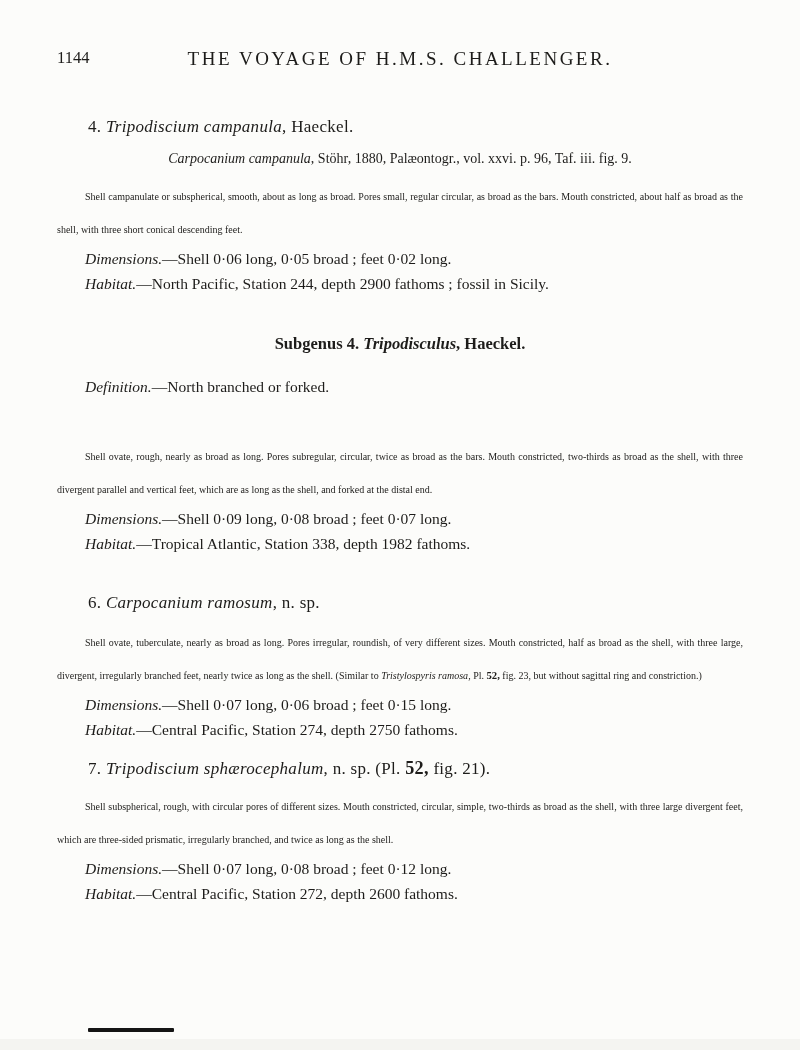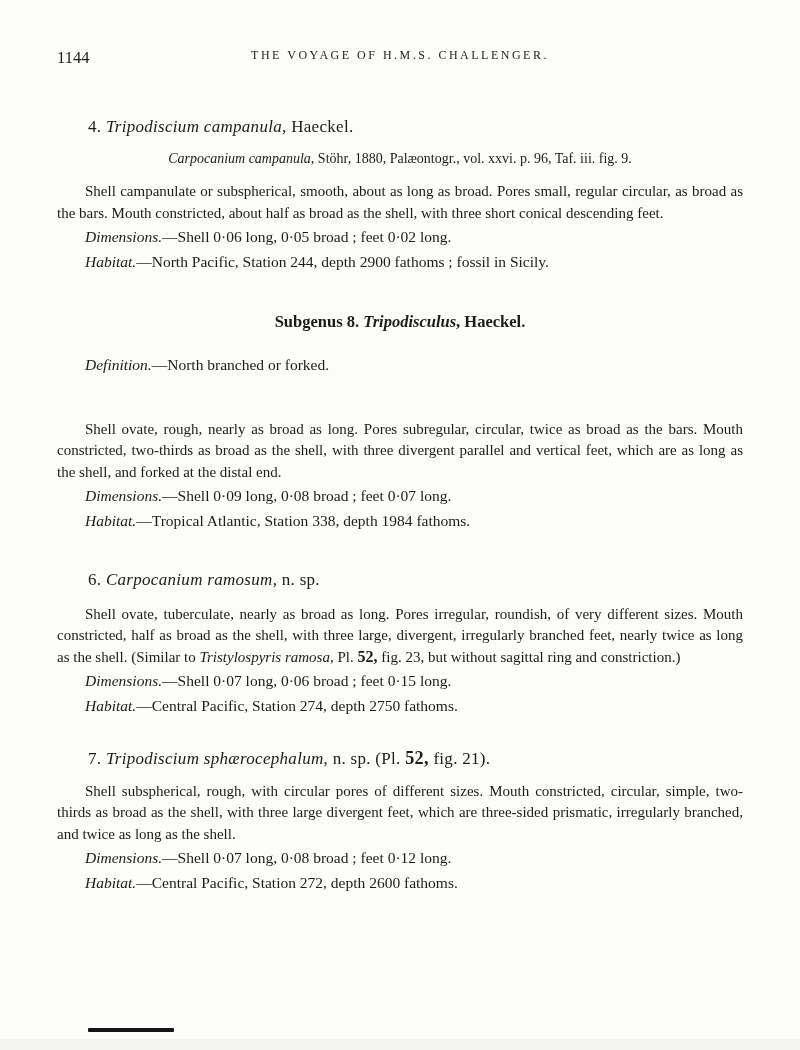--- a/index.html
+++ b/index.html
@@ -9,45 +9,45 @@
     background:#fcfcfa;
     color:#1d1c1a;
     font-family:"Liberation Serif", "DejaVu Serif", serif;
     padding:48px 57px 0 57px;
     position:relative;
     overflow:hidden;
     margin:0 auto;
   }
   .header { position:relative; height:22px; }
   .pagenum { position:absolute; left:0; top:0; font-size:16.5px; }
-  .running-title { text-align:center; font-size:12px; letter-spacing:2.5px; }
+  .running-title { text-align:center; font-size:19px; letter-spacing:2.5px; }
 
   .sec-heading { font-size:17px; font-weight:400; margin-left:31px; letter-spacing:0.3px; }
   .italic { font-style:italic; }
   .bold-num { font-weight:700; font-size:1.07em; }
 
   .citation { text-align:center; font-size:14px; margin-top:14px; }
 
   .para {
-    font-size:15px; line-height:21px;
+    font-size:10px; line-height:32px;
     text-align:justify; text-indent:28px;
     margin-top:14px;
   }
   .detail {
     font-size:15.5px; line-height:25px;
     text-indent:28px;
   }
 
   .subgenus-heading { text-align:center; font-size:16.5px; margin-top:38px; }
   .definition { font-size:15.5px; line-height:25px; text-indent:28px; margin-top:20px; }
 
   .mt-s4 { margin-top:46px; }
   .mt-s5 { margin-top:42px; }
   .mt-s6 { margin-top:36px; }
-  .mt-s7 { margin-top:30px; }
+  .mt-s7 { margin-top:16px; }
   .mt-body-tight { margin-top:12px; }
 
   .scan-mark {
     position:absolute; left:88px; bottom:7px;
     width:86px; height:4px; background:#151515; border-radius:1px;
   }
 </style>
 </head>
 <body>
 
@@ -59,27 +59,27 @@
   </div>
 
   <section class="mt-s4">
     <h3 class="sec-heading"><span>4. </span><span class="italic">Tripodiscium campanula</span><span>, Haeckel.</span><span class="bold-num"></span><span></span></h3>
     <p class="citation"><span class="italic">Carpocanium campanula</span><span>, Stöhr, 1880, Palæontogr., vol. xxvi. p. 96, Taf. iii. fig. 9.</span></p>
     <p class="para"><span>Shell campanulate or subspherical, smooth, about as long as broad.  Pores small, regular circular, as broad as the bars.  Mouth constricted, about half as broad as the shell, with three short conical descending feet.</span><span class="italic"></span><span></span><span class="bold-num"></span><span></span></p>
     <p class="detail"><span class="italic">Dimensions.</span><span>—Shell 0·06 long, 0·05 broad ; feet 0·02 long.</span></p>
     <p class="detail"><span class="italic">Habitat.</span><span>—North Pacific, Station 244, depth 2900 fathoms ; fossil in Sicily.</span></p>
   </section>
 
-  <h3 class="subgenus-heading"><span>Subgenus 8. </span><span class="italic">Tripodisculus</span><span>, Haeckel.</span></h3>
+  <h3 class="subgenus-heading"><span>Subgenus 4. </span><span class="italic">Tripodisculus</span><span>, Haeckel.</span></h3>
   <p class="definition"><span class="italic">Definition.</span><span>—North branched or forked.</span></p>
 
   <section class="mt-s5">
     <p class="para"><span>Shell ovate, rough, nearly as broad as long.  Pores subregular, circular, twice as broad as the bars.  Mouth constricted, two-thirds as broad as the shell, with three divergent parallel and vertical feet, which are as long as the shell, and forked at the distal end.</span><span class="italic"></span><span></span><span class="bold-num"></span><span></span></p>
     <p class="detail"><span class="italic">Dimensions.</span><span>—Shell 0·09 long, 0·08 broad ; feet 0·07 long.</span></p>
-    <p class="detail"><span class="italic">Habitat.</span><span>—Tropical Atlantic, Station 338, depth 1984 fathoms.</span></p>
+    <p class="detail"><span class="italic">Habitat.</span><span>—Tropical Atlantic, Station 338, depth 1982 fathoms.</span></p>
   </section>
 
   <section class="mt-s6">
     <h3 class="sec-heading"><span>6. </span><span class="italic">Carpocanium ramosum</span><span>, n. sp.</span><span class="bold-num"></span><span></span></h3>
     <p class="para"><span>Shell ovate, tuberculate, nearly as broad as long.  Pores irregular, roundish, of very different sizes.  Mouth constricted, half as broad as the shell, with three large, divergent, irregularly branched feet, nearly twice as long as the shell.  (Similar to </span><span class="italic">Tristylospyris ramosa</span><span>, Pl. </span><span class="bold-num">52,</span><span> fig. 23, but without sagittal ring and constriction.)</span></p>
     <p class="detail"><span class="italic">Dimensions.</span><span>—Shell 0·07 long, 0·06 broad ; feet 0·15 long.</span></p>
     <p class="detail"><span class="italic">Habitat.</span><span>—Central Pacific, Station 274, depth 2750 fathoms.</span></p>
   </section>
 
   <section class="mt-s7">

